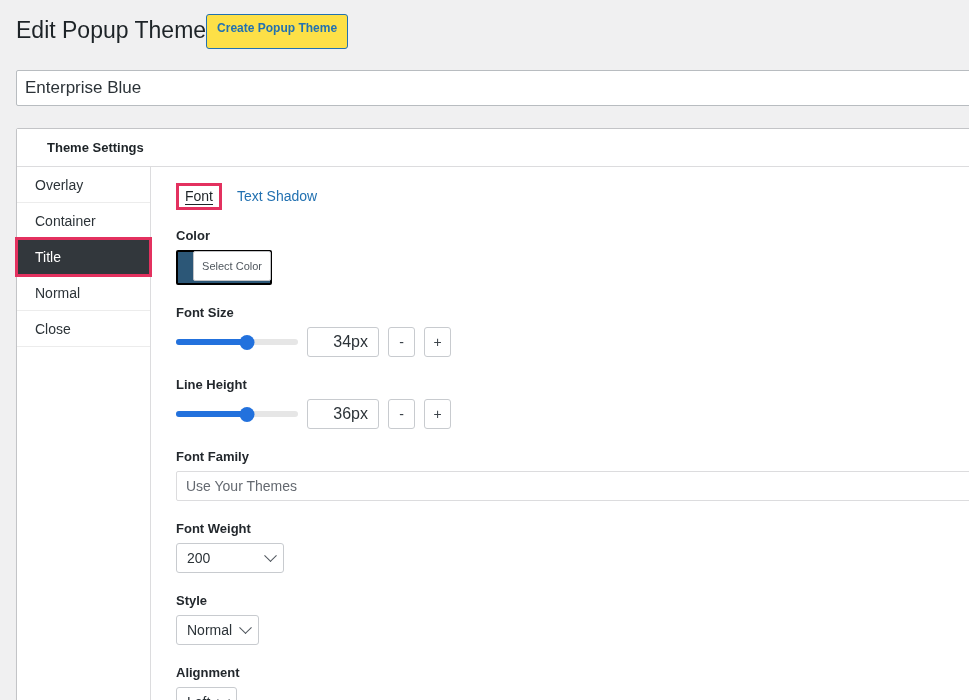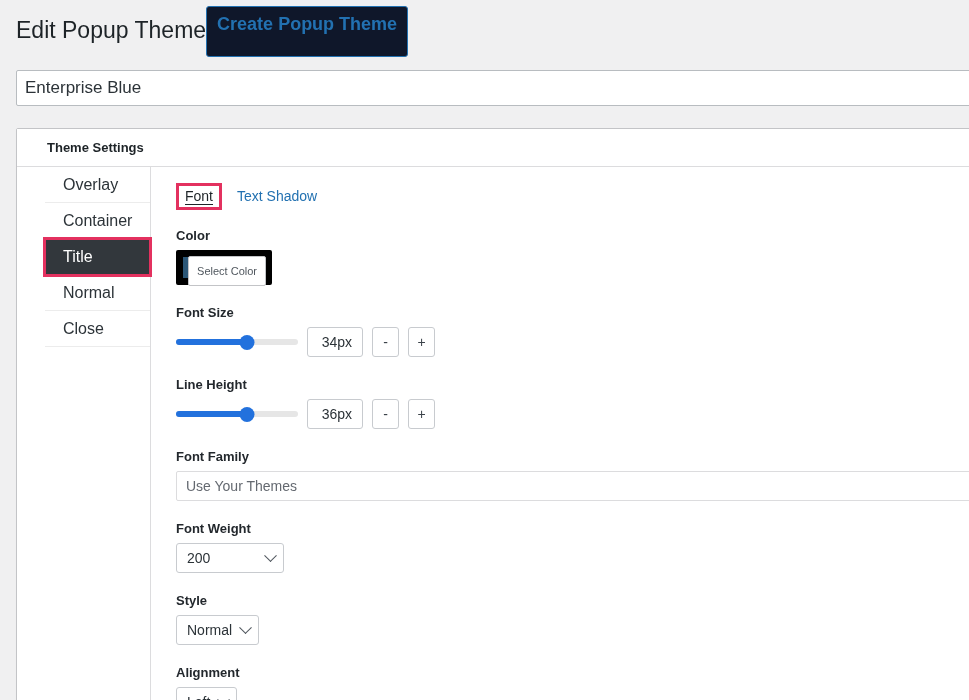--- a/index.html
+++ b/index.html
@@ -22,27 +22,27 @@
   }
   .page-title {
     font-size: 23px;
     font-weight: 400;
     color: #1d2327;
     line-height: 1.3;
     white-space: nowrap;
   }
   .page-title-action {
     display: inline-block;
-    font-size: 18px;
+    font-size: 12px;
     font-weight: 600;
     color: #2271b1;
-    background: #0f172a;
+    background: #fde047;
     border: 1px solid #2271b1;
     border-radius: 3px;
-    padding: 4px 10px 18px;
+    padding: 4px 10px 11px;
     line-height: 1.5;
     cursor: pointer;
     white-space: nowrap;
   }
 
   
   .title-input-wrap {
     padding: 0 0 0 16px;
     margin-top: 20px;
   }
@@ -96,26 +96,25 @@
     border-right: 1px solid #dcdcde;
     background: #fff;
     padding-top: 0;
   }
   .tab-item {
     position: relative;
     display: flex;
     align-items: center;
     height: 36px;
     padding: 0 0 0 18px;
-    font-size: 16px;
+    font-size: 14px;
     color: #2c3338;
     border-bottom: 1px solid #ececec;
     cursor: pointer;
     background: #fff;
-    margin-left: 28px;
   }
   .tab-item.active {
     background: #32373c;
     color: #fff;
     font-weight: 400;
     border-bottom: none;
     align-items: center;
   }
   .tab-item.highlighted {
     outline: 3px solid #e3315f;
@@ -161,21 +160,21 @@
     color: #23282d;
     margin-bottom: 7px;
   }
 
   
   .color-picker {
     position: relative;
     display: inline-block;
     width: 96px;
     height: 35px;
-    border: 7px solid #000000;
+    border: 2px solid #000000;
     border-radius: 2px;
     background: #2c5777;
     vertical-align: middle;
   }
   .color-picker-btn {
     position: absolute;
     right: -1px;
     top: -1px;
     height: 30px;
     padding: 0 8px;
@@ -219,24 +218,24 @@
     border-radius: 3px;
   }
   .slider-thumb {
     position: absolute;
     width: 15px; height: 15px;
     background: #2271dd;
     border-radius: 50%;
     transform: translateX(-50%);
   }
   .num-input {
-    width: 56px;
+    width: 72px;
     height: 30px;
     text-align: right;
-    font-size: 14px;
+    font-size: 16px;
     font-family: "Liberation Sans", sans-serif;
     color: #2c3338;
     padding: 2px 10px 2px 4px;
     border: 1px solid #c8cbcf;
     border-radius: 3px;
     background: #fff;
     outline: none;
   }
   .stepper {
     width: 27px;

